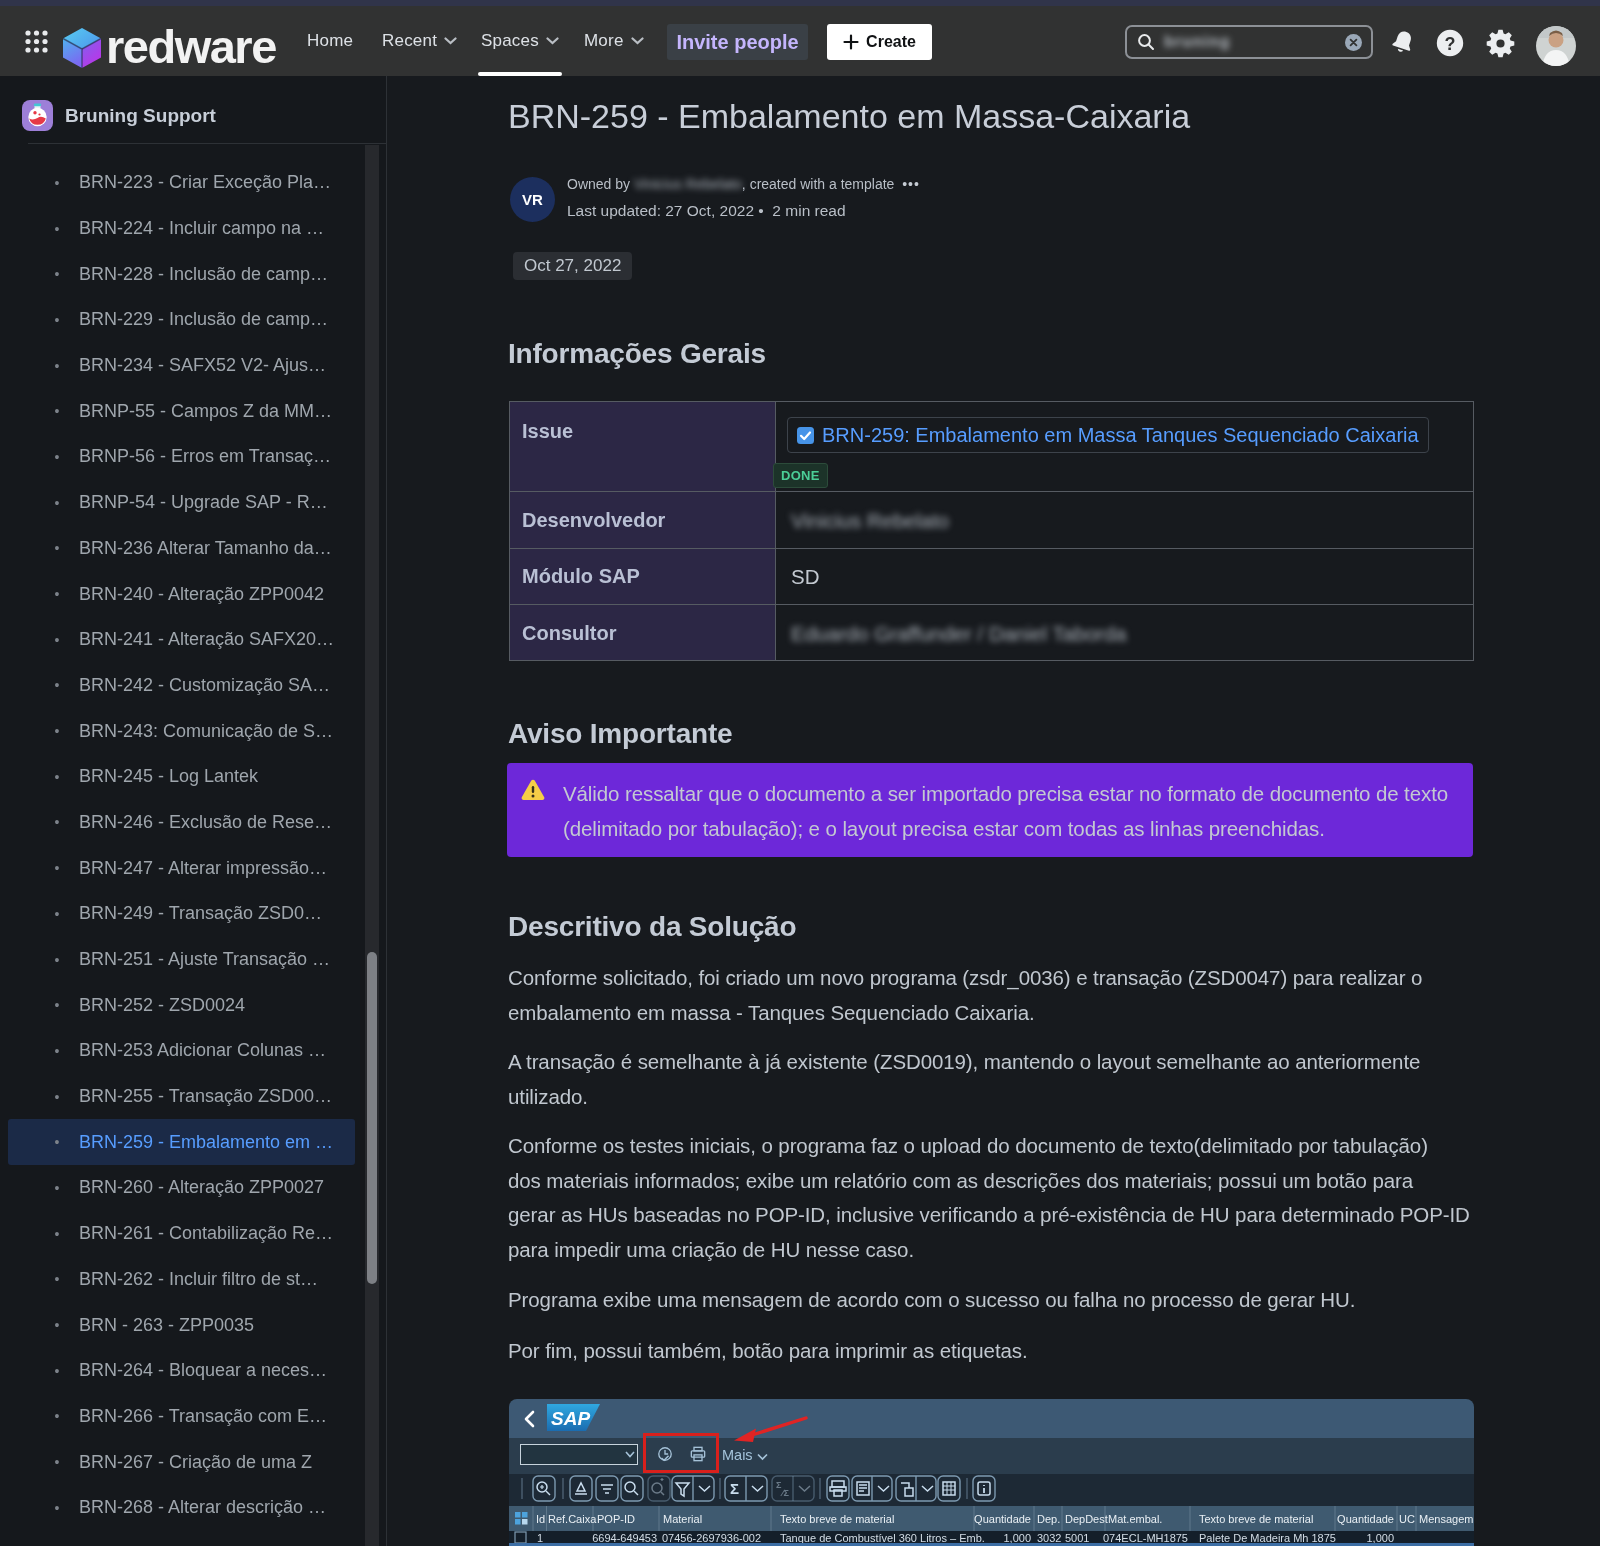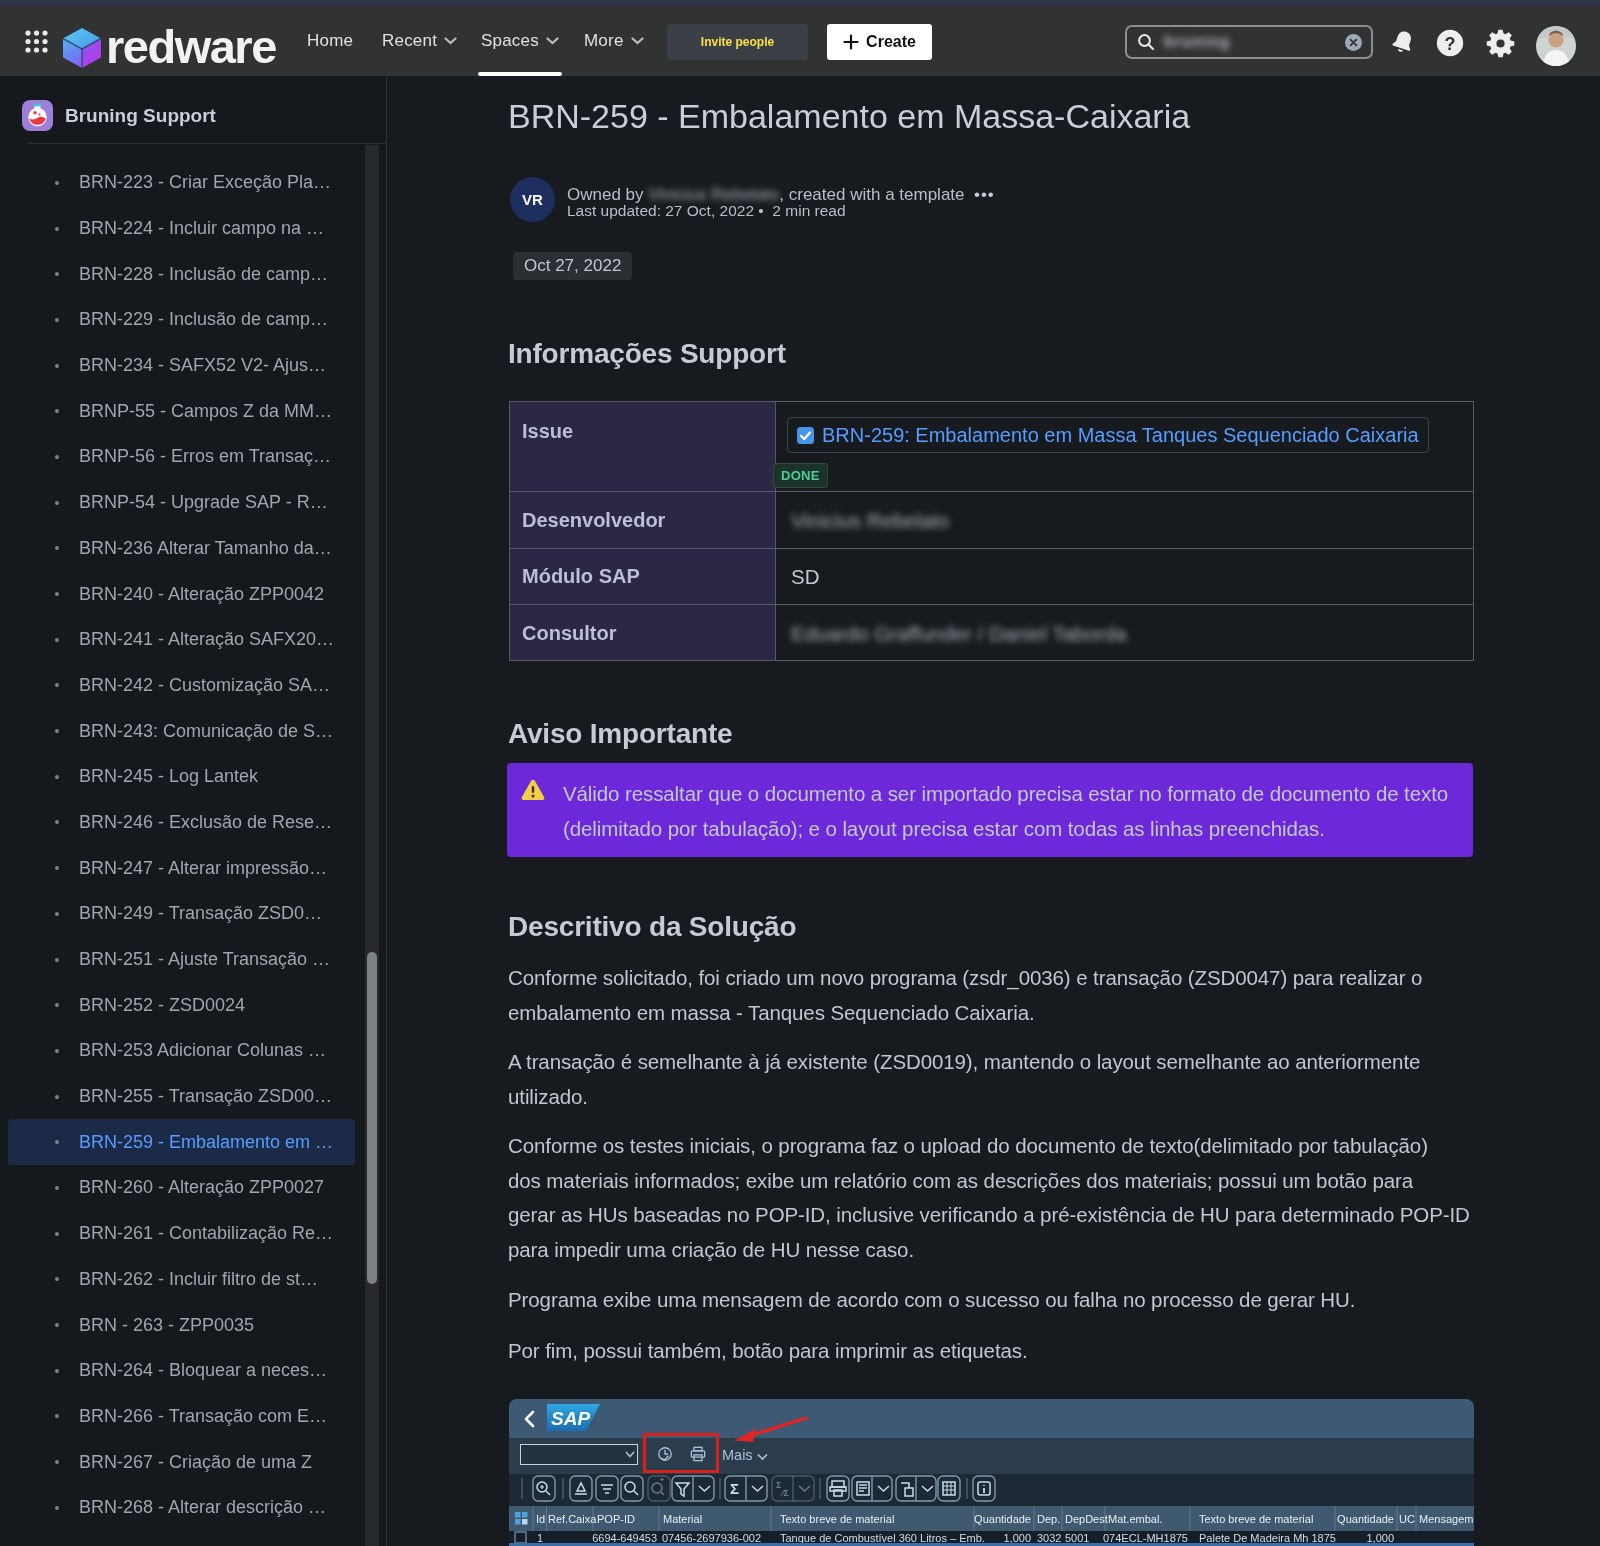--- a/index.html
+++ b/index.html
@@ -6,21 +6,21 @@
   html,body { background:#171a1e; }
   body { font-family:"Liberation Sans", sans-serif; }
   #page { position:relative; width:1600px; height:1546px; overflow:hidden; background:#171a1e; }
   .abs { position:absolute; }
 
   
   #topstrip { left:0; top:0; width:1600px; height:6px; background:#30344a; }
   #nav { left:0; top:6px; width:1600px; height:70px; background:#313232; }
   .navitem { position:absolute; top:0; height:70px; display:flex; align-items:center; color:#dde1e6; font-size:17px; font-weight:normal; letter-spacing:0.2px; }
   .chev { margin-left:7px; }
-  #inviteBtn { left:667px; top:18px; width:141px; height:36px; background:#3a4046; border-radius:3px; color:#fde047; font-size:12px; font-weight:bold; display:flex; align-items:center; justify-content:center; }
+  #inviteBtn { left:667px; top:18px; width:141px; height:36px; background:#3a4046; border-radius:3px; color:#c4b5fd; font-size:20px; font-weight:bold; display:flex; align-items:center; justify-content:center; }
   #createBtn { left:827px; top:18px; width:105px; height:36px; background:#ffffff; border-radius:3px; color:#101214; font-size:16px; font-weight:bold; display:flex; align-items:center; justify-content:center; gap:7px; }
   #searchBox { left:1125px; top:19px; width:248px; height:34px; border:2px solid #8c9096; border-radius:7px; display:flex; align-items:center; }
   #searchTxt { color:#b4bac0; font-size:16px; font-weight:bold; filter:blur(3.2px); margin-left:9px; letter-spacing:1px; }
 
   
   #sidebar { left:0; top:76px; width:386px; height:1470px; background:#15181c; }
   #sbDivider { left:386px; top:76px; width:1px; height:1470px; background:#2d3136; }
   #sbHeader { position:absolute; left:22px; top:24px; display:flex; align-items:center; gap:12px; }
   #sbHeader .txt { color:#c7ced8; font-size:19px; font-weight:bold; }
   #sbLine { position:absolute; left:28px; top:67px; width:358px; height:1px; background:#2d3136; }
@@ -273,26 +273,26 @@
         </div>
     </div>
   </div>
   <div id="sbDivider" class="abs"></div>
   <div id="sbTrack" class="abs"></div>
   <div id="sbThumb" class="abs"></div>
 
   <div class="abs" style="left:508px;top:97px;color:#c8ced8;font-size:34px;font-weight:500;letter-spacing:0px;">BRN-259 - Embalamento em Massa-Caixaria</div>
 
   <div class="abs" style="left:510px;top:177px;width:45px;height:45px;border-radius:50%;background:#1c2f5e;color:#ffffff;font-size:15px;font-weight:bold;display:flex;align-items:center;justify-content:center;">VR</div>
-  <div class="abs" style="left:567px;top:185px;color:#b9bfc7;font-size:17px;">Owned by <span style="filter:blur(3px);color:#a9b0b8;">Vinicius Rebelato</span>, created with a template&nbsp;&nbsp;<span style="letter-spacing:1px;color:#c5cbd3;">•••</span></div>
+  <div class="abs" style="left:567px;top:176px;color:#b9bfc7;font-size:14px;">Owned by <span style="filter:blur(3px);color:#a9b0b8;">Vinicius Rebelato</span>, created with a template&nbsp;&nbsp;<span style="letter-spacing:1px;color:#c5cbd3;">•••</span></div>
   <div class="abs" style="left:567px;top:202px;color:#b9bfc7;font-size:15.5px;">Last updated: 27 Oct, 2022 •&nbsp;&nbsp;2 min read</div>
 
   <div class="abs" style="left:513px;top:252px;background:#2b2e33;border-radius:4px;padding:4px 11px;color:#c1c8d0;font-size:17px;">Oct 27, 2022</div>
 
-  <div class="h2" style="left:508px;top:338px;">Informações Support</div>
+  <div class="h2" style="left:508px;top:338px;">Informações Gerais</div>
 
   <div class="abs" style="left:509px;top:401px;width:965px;height:260px;border:1px solid #565b62;">
     <div class="abs" style="left:0;top:0;width:265px;height:258px;background:#2c2745;"></div>
     <div class="abs" style="left:265px;top:0;width:1px;height:258px;background:#565b62;"></div>
     <div class="abs" style="left:0;top:89px;width:963px;height:1px;background:#565b62;"></div>
     <div class="abs" style="left:0;top:146px;width:963px;height:1px;background:#565b62;"></div>
     <div class="abs" style="left:0;top:202px;width:963px;height:1px;background:#565b62;"></div>
     <div class="abs" style="left:12px;top:18px;color:#b9c0d4;font-size:20px;font-weight:bold;">Issue</div>
     <div class="abs" style="left:12px;top:107px;color:#b9c0d4;font-size:20px;font-weight:bold;">Desenvolvedor</div>
     <div class="abs" style="left:12px;top:163px;color:#b9c0d4;font-size:20px;font-weight:bold;">Módulo SAP</div>

